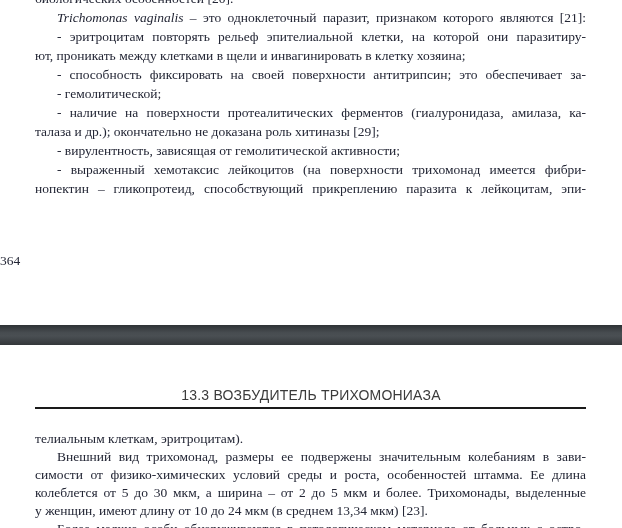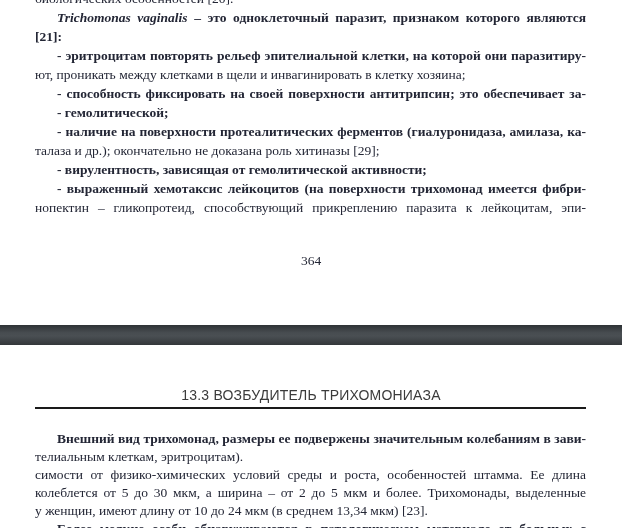--- a/index.html
+++ b/index.html
@@ -32,29 +32,29 @@
     position: absolute;
     left: 35px;
     width: 551px;
     font-size: 13.5px;
     line-height: 19px;
     color: #232635;
   }
   .p1-text { top: -11px; }
   .p2-text { top: 430px; line-height: 18px; }
   .line { white-space: normal; text-align: left; }
-  .line.ind { text-indent: 22px; font-weight: bold; }
+  .line.ind { text-indent: 22px; }
   .line.just { text-align: justify; text-align-last: justify; }
   .italic { font-style: italic; }
   .page-number {
     position: absolute;
     top: 253px;
     left: 0;
     width: 622px;
-    text-align: center;
+    text-align: left;
     font-size: 13.5px;
     color: #232635;
   }
   .section-header {
     position: absolute;
     top: 387px;
     left: 0;
     width: 622px;
     text-align: center;
     font-family: "Liberation Sans", sans-serif;
@@ -94,21 +94,21 @@
   </div>
 
   <div class="separator"></div>
 
   <div class="page page-2"></div>
 
   <div class="section-header">13.3 ВОЗБУДИТЕЛЬ ТРИХОМОНИАЗА</div>
   <div class="header-rule"></div>
 
   <div class="body-text p2-text">
+    <div class="line">телиальным клеткам, эритроцитам).</div>
     <div class="line ind just">Внешний вид трихомонад, размеры ее подвержены значительным колебаниям в зави-</div>
-    <div class="line">телиальным клеткам, эритроцитам).</div>
     <div class="line just">симости от физико-химических условий среды и роста, особенностей штамма. Ее длина</div>
     <div class="line just">колеблется от 5 до 30 мкм, а ширина – от 2 до 5 мкм и более. Трихомонады, выделенные</div>
     <div class="line">у женщин, имеют длину от 10 до 24 мкм (в среднем 13,34 мкм) [23].</div>
     <div class="line ind just">Более мелкие особи обнаруживаются в патологическом материале от больных с остро-</div>
   </div>
 
 </div>
 
 </body></html>

